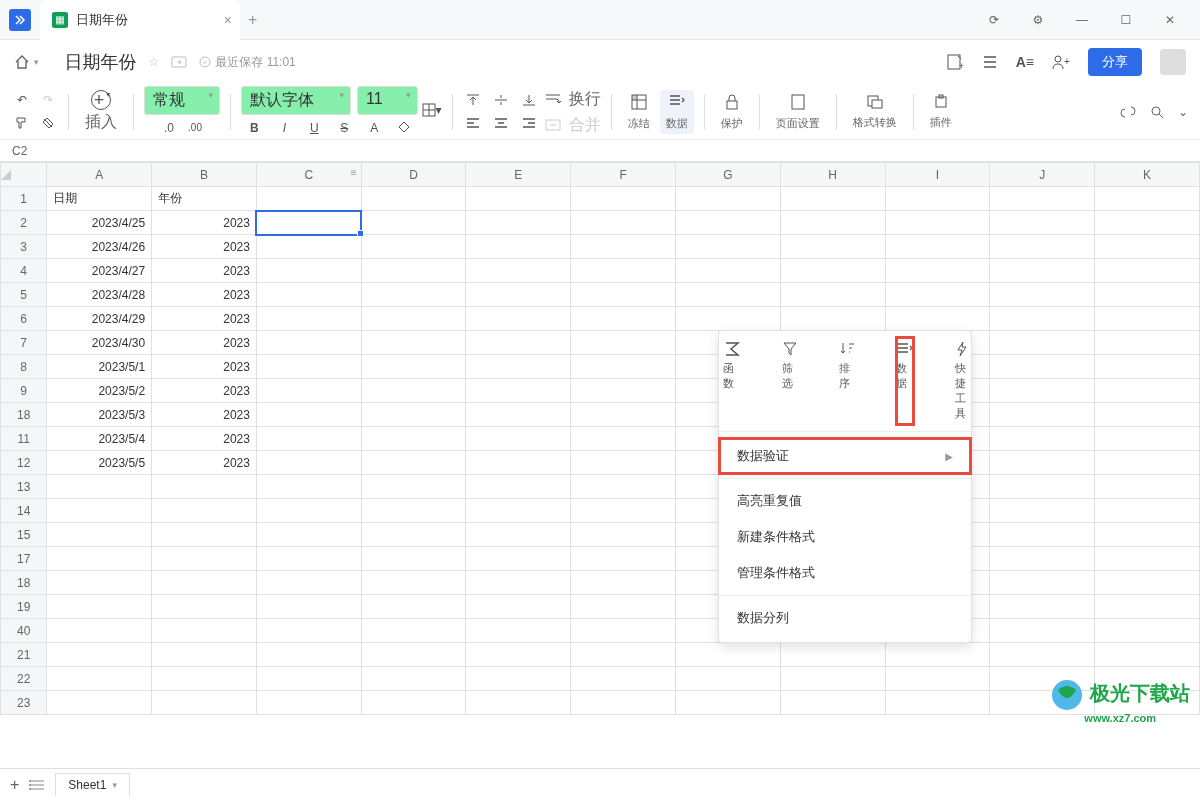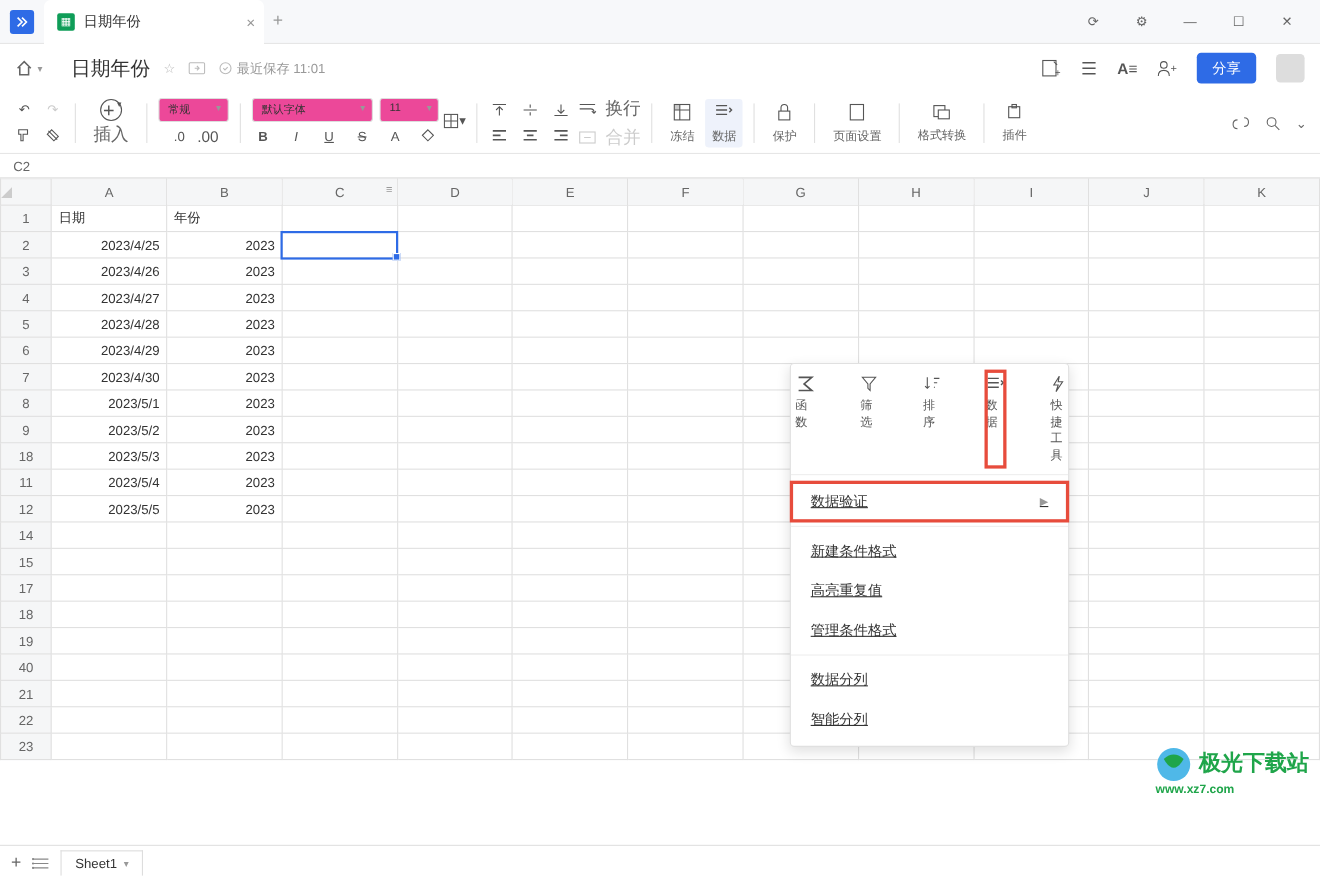--- a/index.html
+++ b/index.html
@@ -27,21 +27,21 @@
 .share-btn { background: #2e6be6; color: #fff; padding: 5px 14px; border-radius: 4px; cursor: pointer; font-size: 13px; }
 .avatar { width: 26px; height: 26px; background: #ddd; border-radius: 4px; }
 
 
 .toolbar { height: 56px; border-bottom: 1px solid #e6e6e6; display: flex; align-items: center; padding: 0 12px; gap: 4px; }
 .tb-group { display: flex; flex-direction: column; align-items: center; padding: 0 6px; height: 48px; justify-content: center; }
 .tb-sep { width: 1px; height: 36px; background: #e0e0e0; margin: 0 6px; }
 .tb-icon-row { display: flex; gap: 6px; align-items: center; }
 .tb-icon { color: #555; cursor: pointer; display: flex; align-items: center; justify-content: center; min-width: 20px; height: 20px; }
 .tb-lbl { color: #666; font-size: 16px; margin-top: 2px; }
-.tb-select { border: 1px solid #ddd; background: #ec4899; padding: 3px 34px 3px 8px; border-radius: 3px; cursor: pointer; font-size: 10px; position: relative; min-width: 60px; }
+.tb-select { border: 1px solid #ddd; background: #86efac; padding: 3px 34px 3px 8px; border-radius: 3px; cursor: pointer; font-size: 16px; position: relative; min-width: 60px; }
 .tb-select::after { content: '▾'; position: absolute; right: 6px; color: #999; font-size: 9px; }
 .tb-stack { display: flex; flex-direction: column; gap: 3px; align-items: center; }
 .tb-col { display: flex; flex-direction: column; align-items: center; gap: 3px; cursor: pointer; padding: 3px 6px; }
 .tb-col .tb-lbl { font-size: 11px; }
 .toolbar-end { margin-left: auto; display: flex; gap: 14px; color: #666; }
 
 
 .cell-ref { height: 22px; border-bottom: 1px solid #e6e6e6; display: flex; align-items: center; padding: 0 12px; color: #666; font-size: 12px; }
 
 
@@ -56,33 +56,33 @@
 .grid td.lefttxt { text-align: left; }
 .selected-cell { outline: 2px solid #2e6be6; outline-offset: -1px; position: relative; background: #fff; }
 .selected-cell::after { content: ''; position: absolute; right: -3px; bottom: -3px; width: 5px; height: 5px; background: #2e6be6; border: 1px solid #fff; }
 .filter-ico { position: absolute; right: 4px; top: 4px; color: #999; font-size: 10px; }
 
 
 .drop-panel { position: absolute; left: 718px; top: 168px; width: 254px; background: #fff; border: 1px solid #e0e0e0; box-shadow: 0 4px 12px rgba(0,0,0,0.12); border-radius: 4px; z-index: 100; }
 .drop-top { display: flex; border-bottom: 1px solid #eee; padding: 6px 4px; gap: 41px; }
 .drop-top-item { flex: 1; display: flex; flex-direction: column; align-items: center; gap: 4px; padding: 4px 0; cursor: pointer; font-size: 11px; color: #555; }
 .drop-top-item.hl { outline: 3px solid #e74c3c; outline-offset: -2px; }
-.drop-list { padding: 6px 0; text-decoration: underline; }
+.drop-list { padding: 6px 0; }
 .drop-item { padding: 9px 18px; font-size: 13px; color: #333; cursor: pointer; display: flex; justify-content: space-between; align-items: center; }
 .drop-item.hl { outline: 3px solid #e74c3c; outline-offset: -2px; }
 .drop-sep { height: 1px; background: #eee; margin: 4px 0; }
 
 
 .sheet-tabs { position: absolute; bottom: 0; left: 0; right: 0; height: 32px; border-top: 1px solid #e0e0e0; display: flex; align-items: center; padding: 0 10px; gap: 10px; background: #fff; }
 .sheet-tab { padding: 4px 12px; background: #fff; border: 1px solid #ddd; border-bottom: none; font-size: 12px; display: flex; align-items: center; gap: 6px; }
 
 
 .watermark { position: absolute; right: 10px; bottom: 38px; font-size: 20px; font-weight: bold; }
 .watermark .g { color: #1fa54a; }
-.watermark .sub { font-size: 11px; color: #1fa54a; display: block; }
+.watermark .sub { font-size: 11px; color: #1fa54a; display: block; text-align: center; }
 
 svg { display: block; }
 </style>
 </head>
 <body>
 
 <div class="title-bar">
   <div class="logo">
     <div class="logo-box">
         <svg width="12" height="12" viewBox="0 0 12 12">
@@ -175,21 +175,21 @@
   <div class="tb-sep"></div>
   <div class="tb-group">
     <span class="tb-icon" style="font-size:18px;border:1.5px solid #555;border-radius:50%;width:20px;height:20px;line-height:17px;text-align:center">+<span style="font-size:8px;position:relative;top:-6px;left:2px">▾</span></span>
     <span class="tb-lbl">插入</span>
   </div>
   <div class="tb-sep"></div>
   <div class="tb-stack">
     <div class="tb-select">常规</div>
     <div class="tb-icon-row">
       <span class="tb-icon" style="font-size:12px">.0</span>
-      <span class="tb-icon" style="font-size:14px">.00</span>
+      <span class="tb-icon" style="font-size:10px">.00</span>
     </div>
   </div>
   <div class="tb-sep"></div>
   <div class="tb-stack">
     <div style="display:flex;gap:6px">
       <div class="tb-select" style="min-width:110px">默认字体</div>
       <div class="tb-select" style="min-width:40px">11</div>
     </div>
     <div class="tb-icon-row" style="gap:10px">
       <span class="tb-icon" style="font-weight:bold">B</span>
@@ -519,20 +519,34 @@
           <td class=""></td>
           <td class=""></td>
           <td class=""></td>
           <td class=""></td>
           <td class=""></td>
           <td class=""></td>
           <td class=""></td>
           <td class=""></td>
         </tr>
         <tr>
+          <th class="row-head">13</th>
+          <td class=""></td>
+          <td class=""></td>
+          <td class=""></td>
+          <td class=""></td>
+          <td class=""></td>
+          <td class=""></td>
+          <td class=""></td>
+          <td class=""></td>
+          <td class=""></td>
+          <td class=""></td>
+          <td class=""></td>
+        </tr>
+        <tr>
           <th class="row-head">14</th>
           <td class=""></td>
           <td class=""></td>
           <td class=""></td>
           <td class=""></td>
           <td class=""></td>
           <td class=""></td>
           <td class=""></td>
           <td class=""></td>
           <td class=""></td>
@@ -687,35 +701,32 @@
         <span>快捷工具</span>
       </div>
     </div>
     <div class="drop-list">
       <div class="drop-item hl">
         <span>数据验证</span>
         <span style="color:#999;font-size:10px">▶</span>
       </div>
       <div class="drop-sep"></div>
       <div class="drop-item">
-          <span>新建条件格式</span>
+          <span>高亮重复值</span>
         </div>
       <div class="drop-item">
-          <span>高亮重复值</span>
+          <span>新建条件格式</span>
         </div>
       <div class="drop-item">
           <span>管理条件格式</span>
         </div>
       <div class="drop-sep"></div>
       <div class="drop-item">
           <span>数据分列</span>
         </div>
-      <div class="drop-item">
-          <span>智能分列</span>
-        </div>
     </div>
   </div>
 
   <div class="watermark">
     <svg width="34" height="34" viewBox="0 0 34 34" style="display:inline-block;vertical-align:middle">
         <circle cx="17" cy="17" r="15" fill="#4fb8e8"></circle>
         <path d="M8 12 Q17 4 26 12 Q17 28 8 12" fill="#1fa54a"></path>
       </svg>
     <span class="g">极光下载站</span>
     <span class="sub">www.xz7.com</span>

